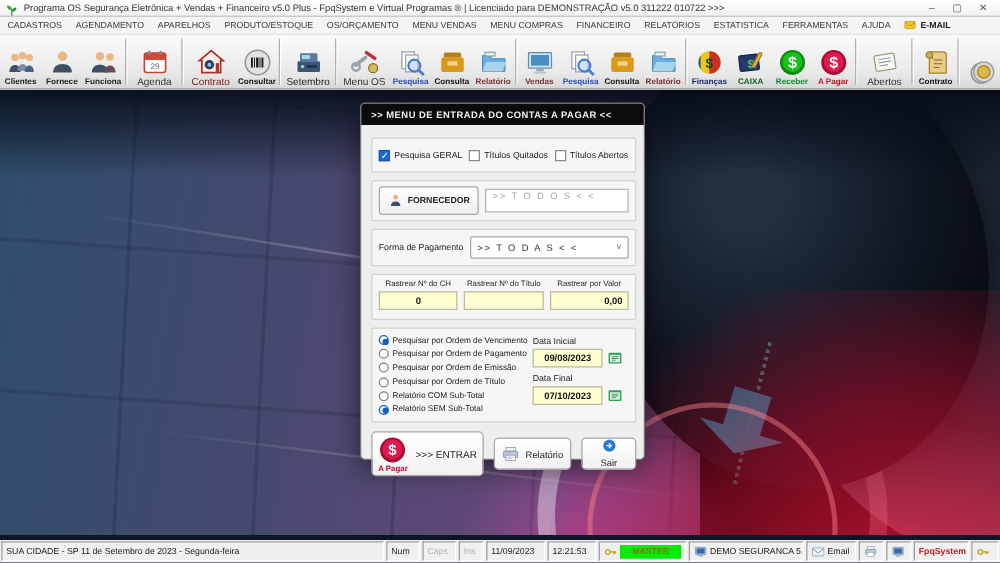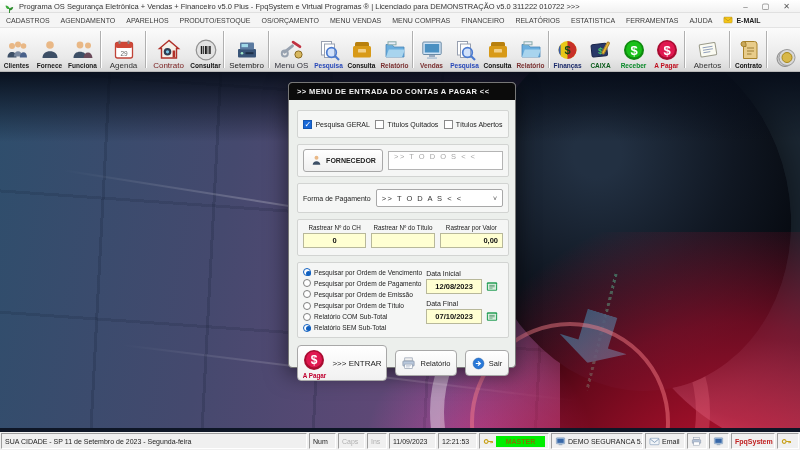--- a/index.html
+++ b/index.html
@@ -102,21 +102,21 @@
   .dbuttons { position:absolute; left:8px; top:262px; width:212px; display:flex; align-items:center; gap:8px; }
   .btn { background:linear-gradient(#ffffff,#f1f1f1); border:1px solid #a8a8a8; border-radius:4px; display:flex; align-items:center; justify-content:center; cursor:pointer; }
   .btn-entrar { width:90px; height:36px; gap:6px; }
   .entrar-icn { display:flex; flex-direction:column; align-items:center; }
   .entrar-icn svg { width:24px; height:24px; }
   .entrar-icn .cap { font-size:6.3px; font-weight:bold; color:#c00030; line-height:7px; }
   .btn-entrar .elabel { font-size:8px; color:#222; white-space:nowrap; }
   .btn-rel { width:62px; height:26px; gap:4px; }
   .btn-rel svg { width:15px; height:15px; }
   .btn-rel span, .btn-sair span { font-size:7.5px; color:#222; }
-  .btn-sair { width:44px; height:26px; gap:4px; }
+  .btn-sair { width:44px; height:26px; gap:4px;flex-direction:column; }
   .btn-sair svg { width:13px; height:13px; }
 
   
   .statusbar { position:absolute; left:0; top:432px; width:800px; height:18px; background:#f0f0f0; display:flex; align-items:stretch; padding:1px; gap:2px; }
   .seg { border:1px solid; border-color:#9e9e9e #ffffff #ffffff #9e9e9e; background:#f0f0f0; display:flex; align-items:center; padding:0 3px; gap:2px; overflow:hidden; flex:0 0 auto; }
   .seg span { font-size:7px; color:#222; white-space:nowrap; }
   .seg.main { flex:1 1 auto; }
   .seg.dim span { color:#b0b0b0; }
   .seg svg { width:11px; height:11px; flex:0 0 auto; }
   .seg .badge { flex:1; height:11px; display:flex; align-items:center; justify-content:center; font-size:7px; font-weight:bold; }
@@ -512,21 +512,21 @@
               <span class="rtext">Relatório COM Sub-Total</span>
             </span>
             <span class="radio">
               <span class="rdot on"></span>
               <span class="rtext">Relatório SEM Sub-Total</span>
             </span>
           </div>
         <div class="datecol">
           <span class="dlabel">Data Inicial</span>
           <div class="daterow">
-            <div class="dateinput">12/08/2023</div>
+            <div class="dateinput">09/08/2023</div>
             <svg viewBox="0 0 24 24">
                 <rect x="2.5" y="4" width="19" height="16" rx="2" fill="#28a058"></rect>
                 <rect x="4.5" y="7" width="15" height="11" rx="1" fill="#d8eede"></rect>
                 <path d="M7 10h10M7 12.5h10M7 15h6" stroke="#2a7a48" stroke-width="1.1" fill="none"></path>
               </svg>
           </div>
           <span class="dlabel dlabel2">Data Final</span>
           <div class="daterow">
             <div class="dateinput">07/10/2023</div>
             <svg viewBox="0 0 24 24">

